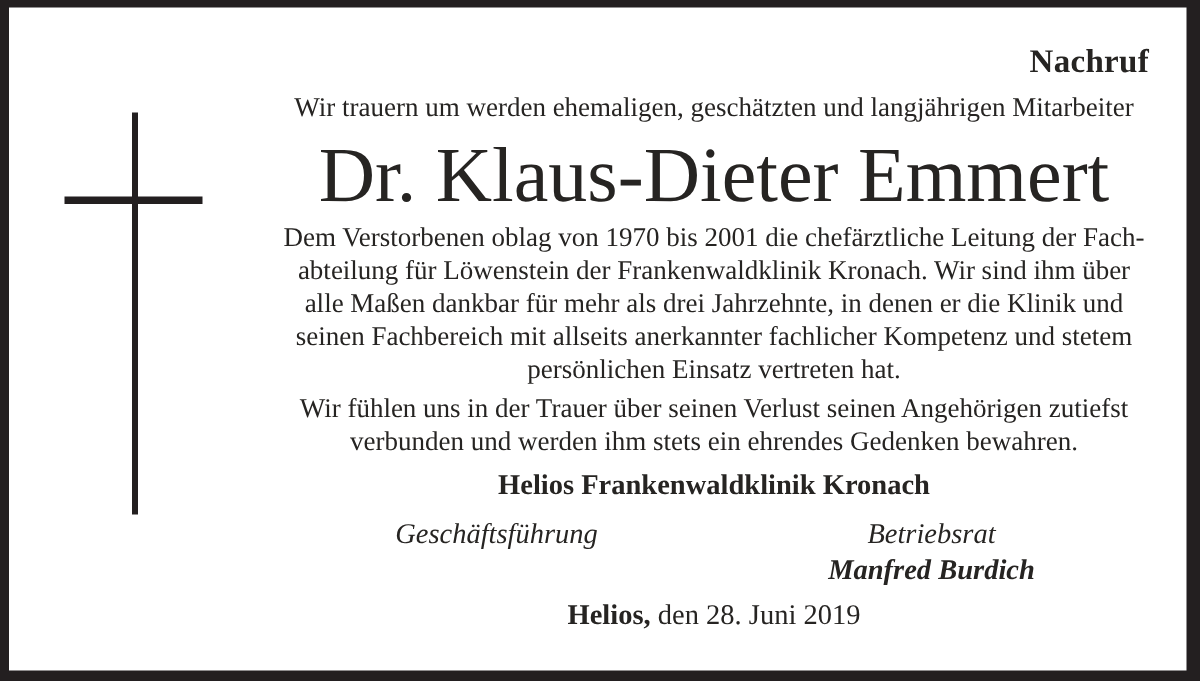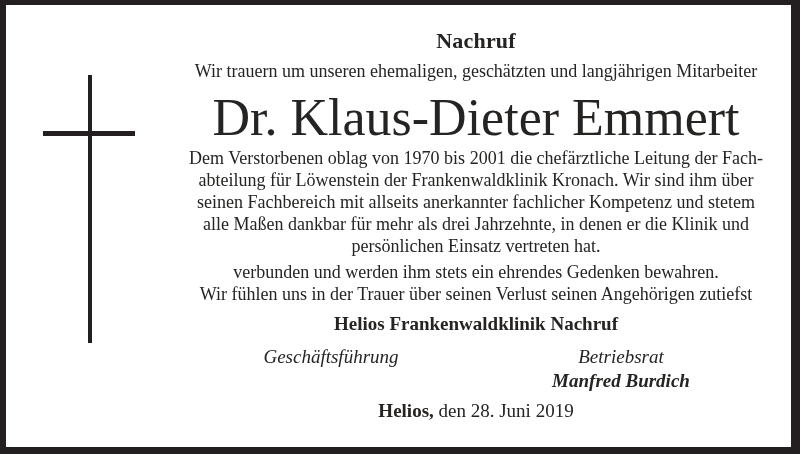--- a/index.html
+++ b/index.html
@@ -64,20 +64,21 @@
     width: 100%;
     text-align: center;
     white-space: nowrap;
   }
   .title {
     top: 22px;
     font-size: 22px;
     line-height: 28px;
     font-weight: bold;
     letter-spacing: 0.2px;
+    text-align: right;
   }
   .intro {
     top: 55px;
     font-size: 18px;
     line-height: 22px;
   }
   .deceased {
     top: 83px;
     font-size: 52px;
     line-height: 1.15;
@@ -122,38 +123,38 @@
 
     <div class="cross">
       <div class="v"></div>
       <div class="h"></div>
     </div>
 
     <div class="textcol">
 
       <div class="block title">Nachruf</div>
 
-      <div class="block intro">Wir trauern um unseren ehemaligen, geschätzten und langjährigen Mitarbeiter</div>
+      <div class="block intro">Wir trauern um werden ehemaligen, geschätzten und langjährigen Mitarbeiter</div>
 
       <div class="block deceased">Dr. Klaus-Dieter Emmert</div>
 
       <div class="block par par1">
         <div>Dem Verstorbenen oblag von 1970 bis 2001 die chefärztliche Leitung der Fach-</div>
         <div>abteilung für Löwenstein der Frankenwaldklinik Kronach. Wir sind ihm über</div>
+        <div>alle Maßen dankbar für mehr als drei Jahrzehnte, in denen er die Klinik und</div>
         <div>seinen Fachbereich mit allseits anerkannter fachlicher Kompetenz und stetem</div>
-        <div>alle Maßen dankbar für mehr als drei Jahrzehnte, in denen er die Klinik und</div>
         <div>persönlichen Einsatz vertreten hat.</div>
       </div>
 
       <div class="block par par2">
+        <div>Wir fühlen uns in der Trauer über seinen Verlust seinen Angehörigen zutiefst</div>
         <div>verbunden und werden ihm stets ein ehrendes Gedenken bewahren.</div>
-        <div>Wir fühlen uns in der Trauer über seinen Verlust seinen Angehörigen zutiefst</div>
       </div>
 
-      <div class="block org">Helios Frankenwaldklinik Nachruf</div>
+      <div class="block org">Helios Frankenwaldklinik Kronach</div>
 
       <div class="block sigs">
         <div class="sig-col">
           <div class="sig-role">Geschäftsführung</div>
         </div>
         <div class="sig-col">
           <div class="sig-role">Betriebsrat</div>
           <div class="sig-name">Manfred Burdich</div>
         </div>
       </div>

